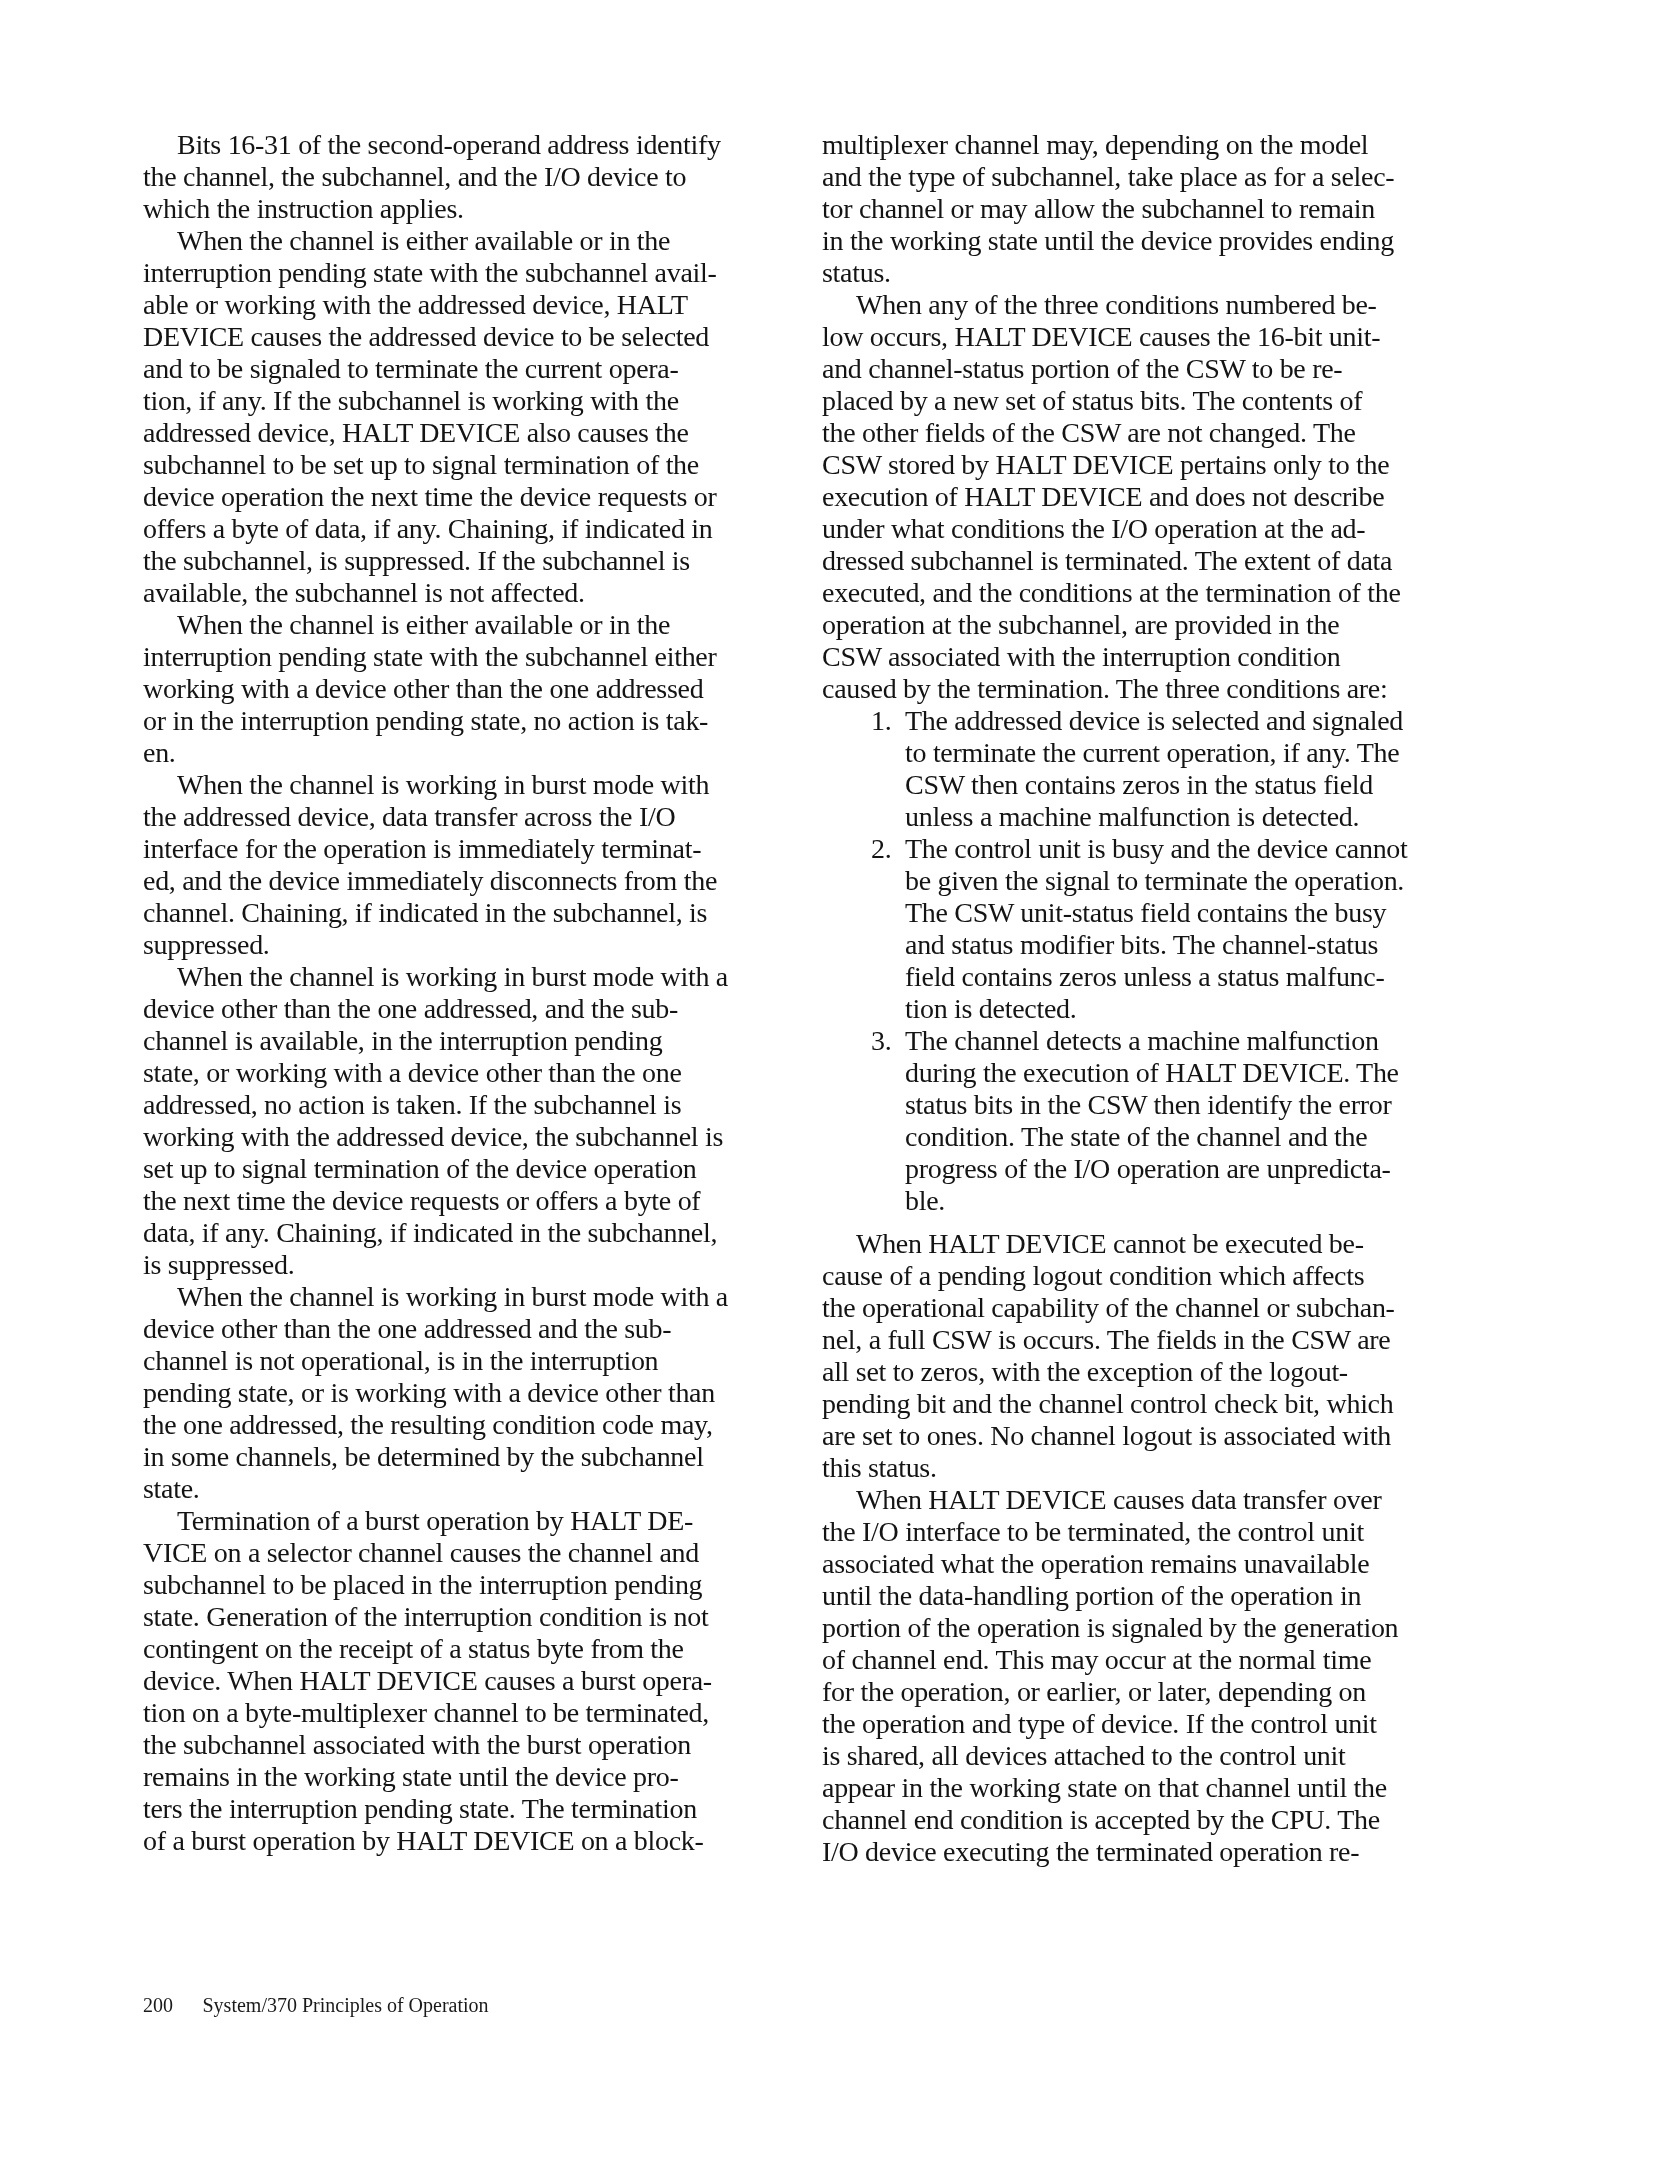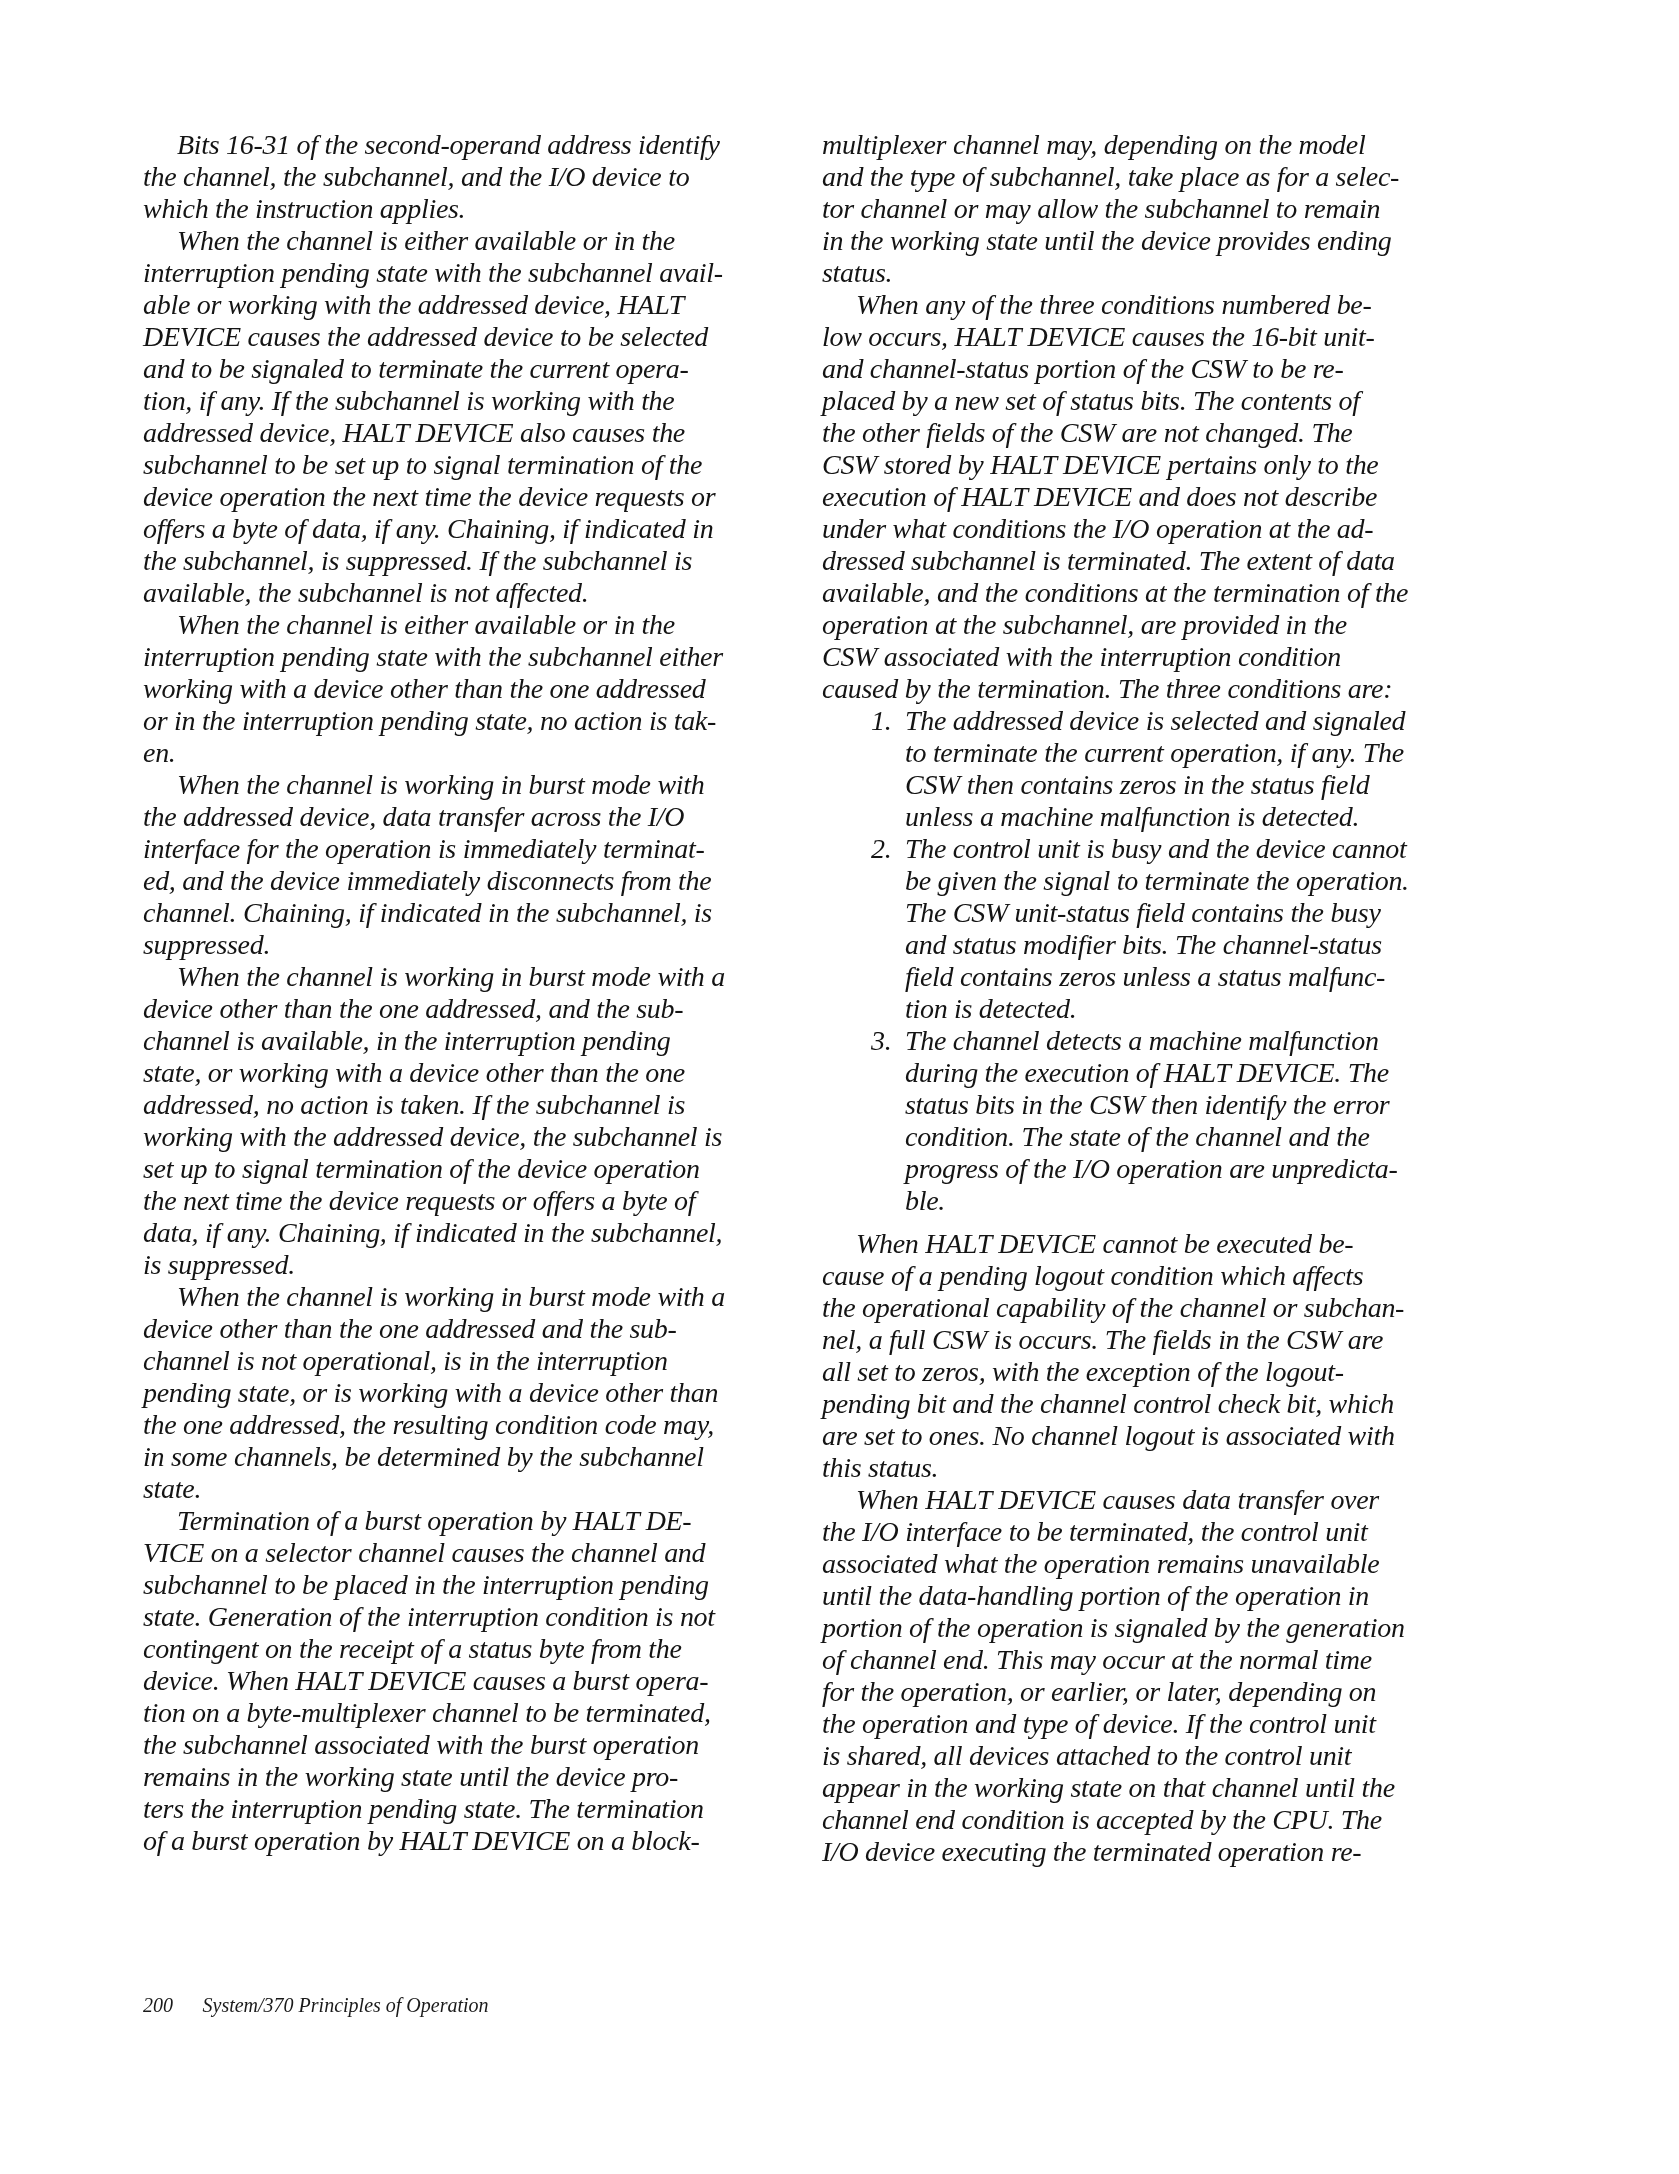--- a/index.html
+++ b/index.html
@@ -1,17 +1,17 @@
 <!DOCTYPE html>
 <html style="font-size:15px"><head>
 <meta charset="utf-8">
 <style>
   html, body { margin: 0; padding: 0; background: #ffffff; }
   body { width: 1680px; height: 2174px; position: relative; overflow: hidden; }
-  .page { position: absolute; left: 0; top: 0; width: 1534px; height: 2174px; font-style: italic; }
+  .page { position: absolute; left: 0; top: 0; width: 1534px; height: 2174px; }
   .col { position: absolute; top: 129px; font-family: "Liberation Serif", "DejaVu Serif", serif;
          font-size: 28px; line-height: 32px; color: #141414; letter-spacing: -0.3px; }
   .col-left { left: 143px; width: 631px; }
   .col-right { left: 822px; width: 650px; }
   .line { display: block; white-space: nowrap; }
   .indent { padding-left: 34px; }
   .list { margin-left: 49px; }
   .item { position: relative; padding-left: 34px; }
   .num { position: absolute; left: 0; top: 0; }
   .gap { height: 11.3px; }
@@ -104,21 +104,21 @@
       <div>
         <span class="line indent">When any of the three conditions numbered be-</span>
         <span class="line">low occurs, HALT DEVICE causes the 16-bit unit-</span>
         <span class="line">and channel-status portion of the CSW to be re-</span>
         <span class="line">placed by a new set of status bits. The contents of</span>
         <span class="line">the other fields of the CSW are not changed. The</span>
         <span class="line">CSW stored by HALT DEVICE pertains only to the</span>
         <span class="line">execution of HALT DEVICE and does not describe</span>
         <span class="line">under what conditions the I/O operation at the ad-</span>
         <span class="line">dressed subchannel is terminated. The extent of data</span>
-        <span class="line">available, and the conditions at the termination of the</span>
+        <span class="line">executed, and the conditions at the termination of the</span>
         <span class="line">operation at the subchannel, are provided in the</span>
         <span class="line">CSW associated with the interruption condition</span>
         <span class="line">caused by the termination.  The three conditions are:</span>
       </div>
       <div class="list">
         <div class="item">
           <span class="num">1.</span>
           <span class="line">The addressed device is selected and signaled</span>
           <span class="line">to terminate the current operation, if any. The</span>
           <span class="line">CSW then contains zeros in the status field</span>

